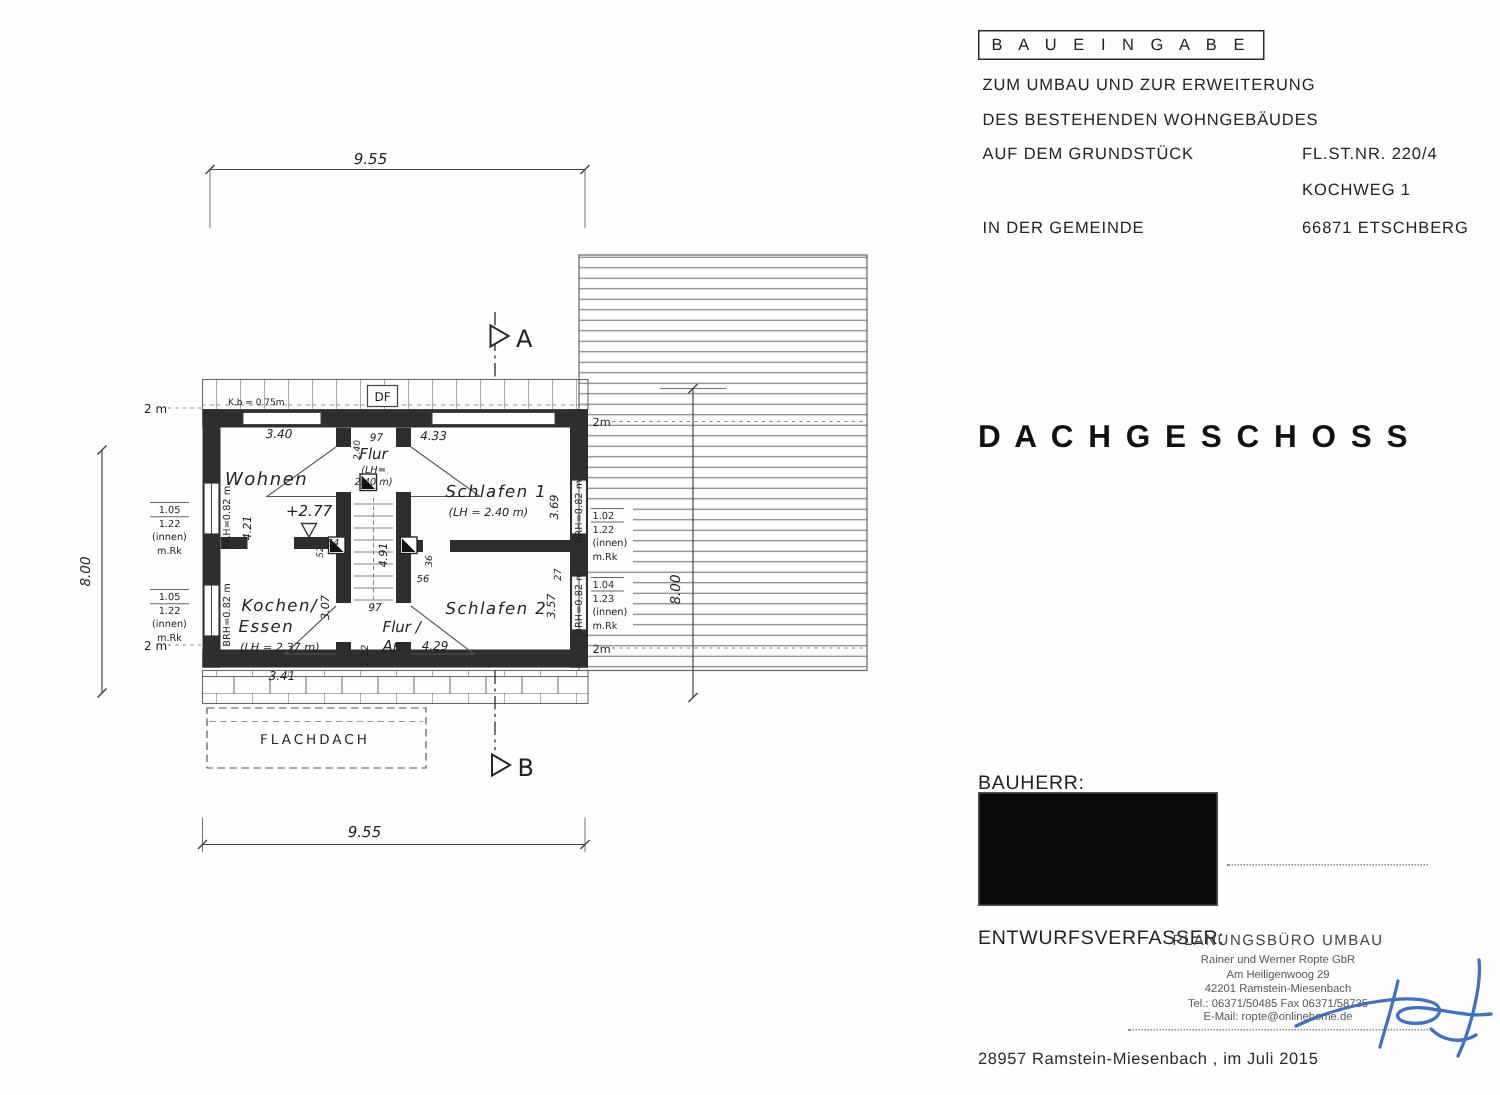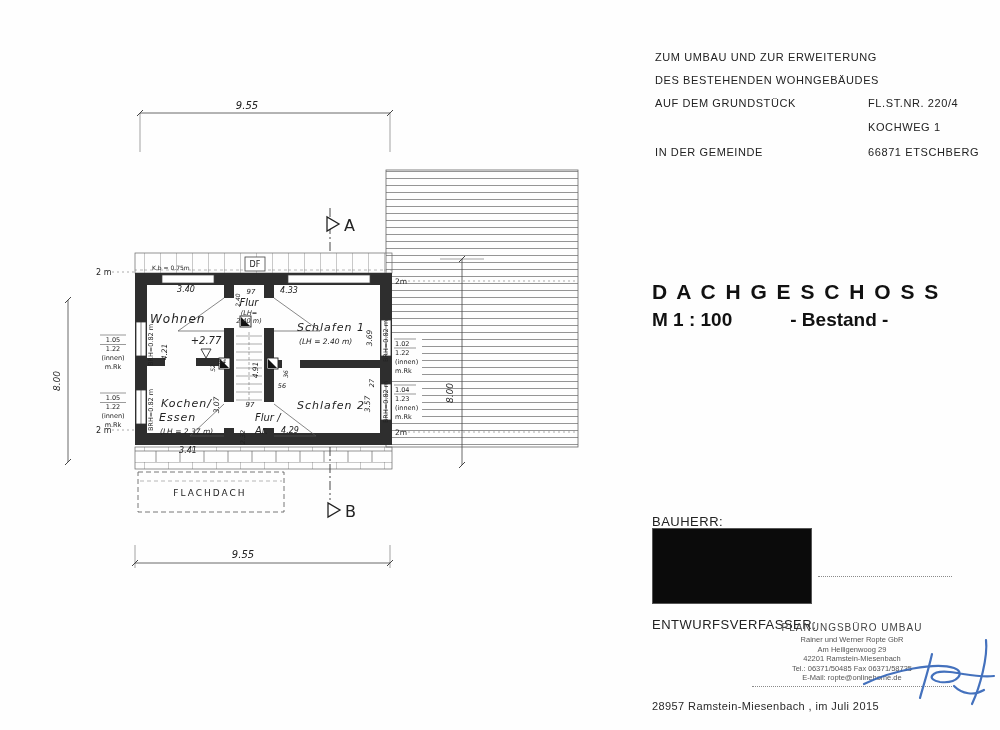--- a/index.html
+++ b/index.html
@@ -221,33 +221,31 @@
     <g>
       <rect x="392" y="383" width="30" height="39" fill="#fefefe"></rect>
       <path d="M394 385 H416 M394 394 H416" stroke="#555" stroke-width="0.6"></path>
       <text x="395" y="392" class="tin" font-size="6.5">1.04</text>
       <text x="395" y="401" class="tin" font-size="6.5">1.23</text>
       <text x="395" y="410" class="tin" font-size="6.5">(innen)</text>
       <text x="395" y="419" class="tin" font-size="6.5">m.Rk</text>
     </g>
   </svg>
 
+  <div class="abs stampbox" style="left:652px;top:20px">B A U E I N G A B E</div>
 
   <div class="abs hline" style="left:655px;top:51px">ZUM UMBAU UND ZUR ERWEITERUNG</div>
   <div class="abs hline" style="left:655px;top:74px">DES BESTEHENDEN WOHNGEBÄUDES</div>
   <div class="abs hline" style="left:655px;top:97px">AUF DEM GRUNDSTÜCK</div>
   <div class="abs hline" style="left:868px;top:97px">FL.ST.NR. 220/4</div>
   <div class="abs hline" style="left:868px;top:121px">KOCHWEG 1</div>
   <div class="abs hline" style="left:655px;top:146px">IN DER GEMEINDE</div>
   <div class="abs hline" style="left:868px;top:146px">66871 ETSCHBERG</div>
 
   <div class="abs title-main" style="left:652px;top:280px">D A C H G E S C H O S S</div>
-  <div class="abs title-sub" style="left:652px;top:309px">
-    <span>M 1 : 100</span><span class="gap"></span><span>- Bestand -</span>
-  </div>
 
   <div class="abs small-label" style="left:652px;top:514px">BAUHERR:</div>
   <div class="abs blackbox" style="left:652px;top:528px;width:158px;height:74px"></div>
   <div class="abs dotline" style="left:818px;top:576px;width:134px"></div>
 
   <div class="abs small-label" style="left:652px;top:617px">ENTWURFSVERFASSER:</div>
 
   <div class="abs firmstamp" style="left:752px;top:622px">
     <div class="f1">PLANUNGSBÜRO UMBAU</div>
     <div class="f2">Rainer und Werner Ropte GbR</div>

